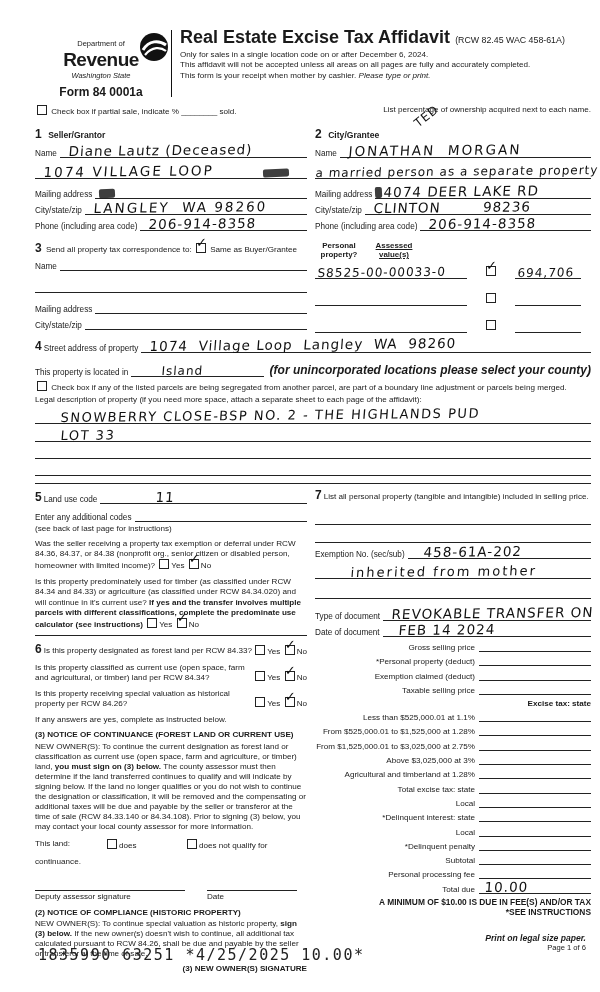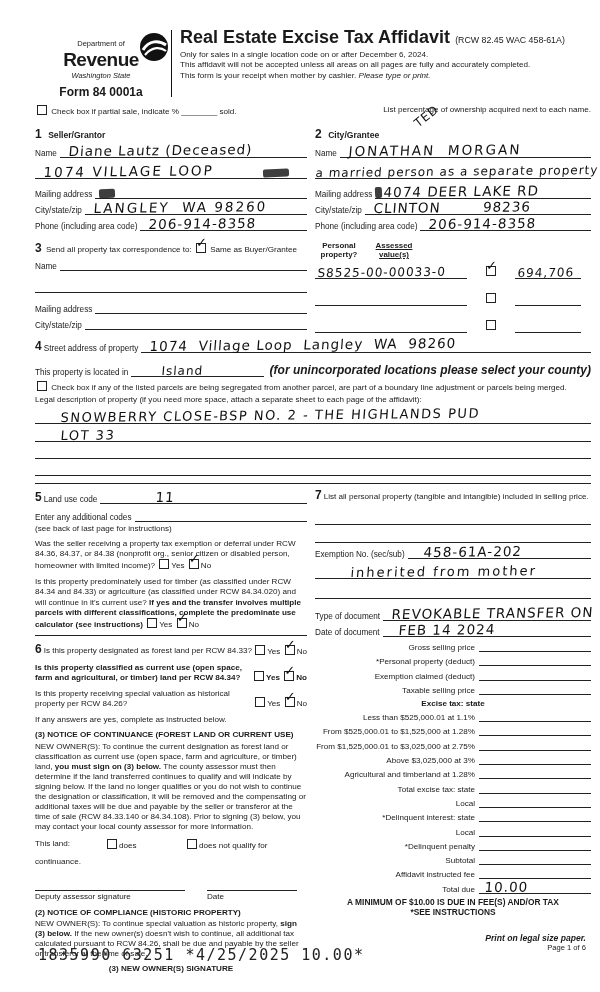--- a/index.html
+++ b/index.html
@@ -38,21 +38,21 @@
   .blob{display:inline-block;background:#1c1c1c;border-radius:2px;opacity:.85;transform:rotate(-3deg);}
   .twocol{display:flex;}
   .col-l{width:272px;flex:none;}
   .col-r{width:276px;flex:none;margin-left:8px;}
   .q{font-size:8.1px;line-height:1.25;margin-top:6px;}
   .yn{white-space:nowrap;font-size:8.1px;}
   .hr{border-top:1px solid #222;margin-top:5px;}
   .taxrow{display:flex;justify-content:flex-end;align-items:flex-end;font-size:8.1px;margin-top:3.3px;}
   .taxrow .tl{text-align:right;padding-right:4px;}
   .taxrow .tline{width:112px;border-bottom:1px solid #222;height:10px;position:relative;flex:none;}
-  .ctr{text-align:center;}
+  .ctr{text-align:right;}
   .mono{font-family:"DejaVu Sans Mono",monospace;}
 </style>
 </head>
 <body>
 
 <div class="page">
 <div class="inner">
 
   <div class="hdr">
     <div class="hdr-left">
@@ -285,21 +285,21 @@
         </div>
       </div>
       <div class="hr"></div>
 
       <div>
         <div class="q" style="display:flex;">
           <span style="flex:1;"><span class="secno">6</span><span>Is this property designated as forest land per RCW 84.33?</span></span>
           <span class="yn" style="align-self:flex-end;"><span class="cb"></span><span>Yes</span>
           <span class="cb"><span class="mk">✓</span></span><span>No</span></span>
         </div>
-        <div class="q" style="display:flex;font-weight:bold;">
+        <div class="q" style="display:flex;">
           <span style="flex:1;padding-right:4px;">Is this property classified as current use (open space, farm and agricultural, or timber) land per RCW 84.34?</span>
           <span class="yn" style="align-self:flex-end;"><span class="cb"></span><span>Yes</span>
           <span class="cb"><span class="mk">✓</span></span><span>No</span></span>
         </div>
         <div class="q" style="display:flex;">
           <span style="flex:1;padding-right:4px;">Is this property receiving special valuation as historical property per RCW 84.26?</span>
           <span class="yn" style="align-self:flex-end;"><span class="cb"></span><span>Yes</span>
           <span class="cb"><span class="mk">✓</span></span><span>No</span></span>
         </div>
         <div class="q">If any answers are yes, complete as instructed below.</div>
@@ -433,21 +433,21 @@
             </div>
         <div class="taxrow">
               <span class="tl">*Delinquent penalty</span>
               <span class="tline"></span>
             </div>
         <div class="taxrow">
               <span class="tl">Subtotal</span>
               <span class="tline"></span>
             </div>
         <div class="taxrow">
-              <span class="tl">Affidavit instructed fee</span>
+              <span class="tl">Personal processing fee</span>
               <span class="tline"></span>
             </div>
         <div class="taxrow">
               <span class="tl">Total due</span>
               <span class="tline">
           <span class="hw hw14" style="left:5px;">10.00</span>
               </span>
             </div>
         <div class="ctr b" style="font-size:8.4px;margin-top:3px;">A MINIMUM OF $10.00 IS DUE IN FEE(S) AND/OR TAX</div>
         <div class="ctr b" style="font-size:8.4px;">*SEE INSTRUCTIONS</div>

